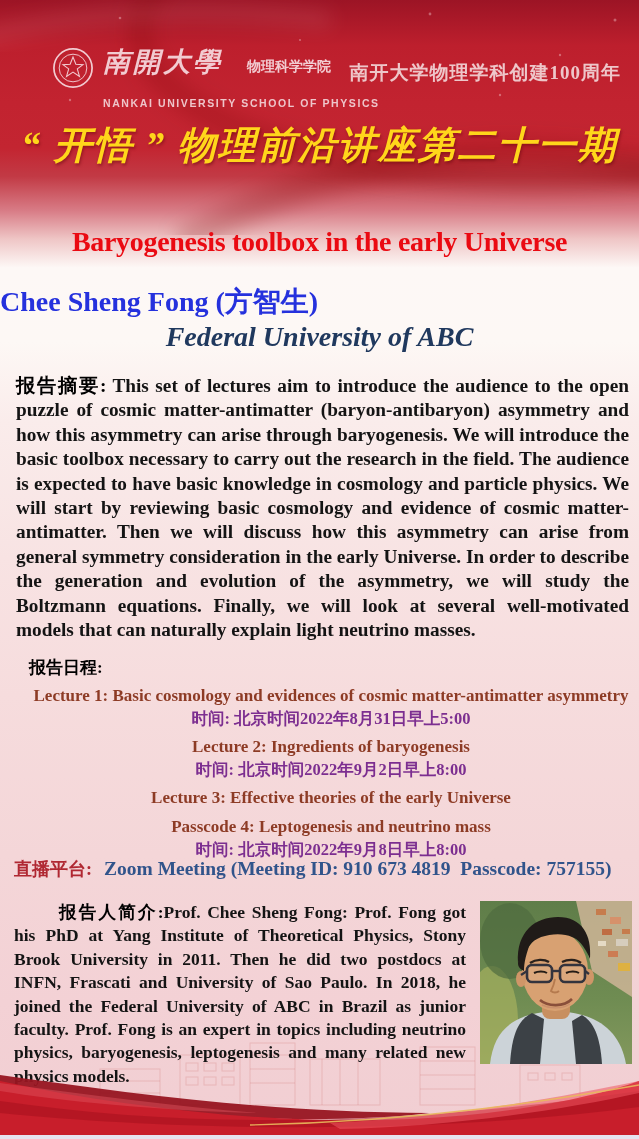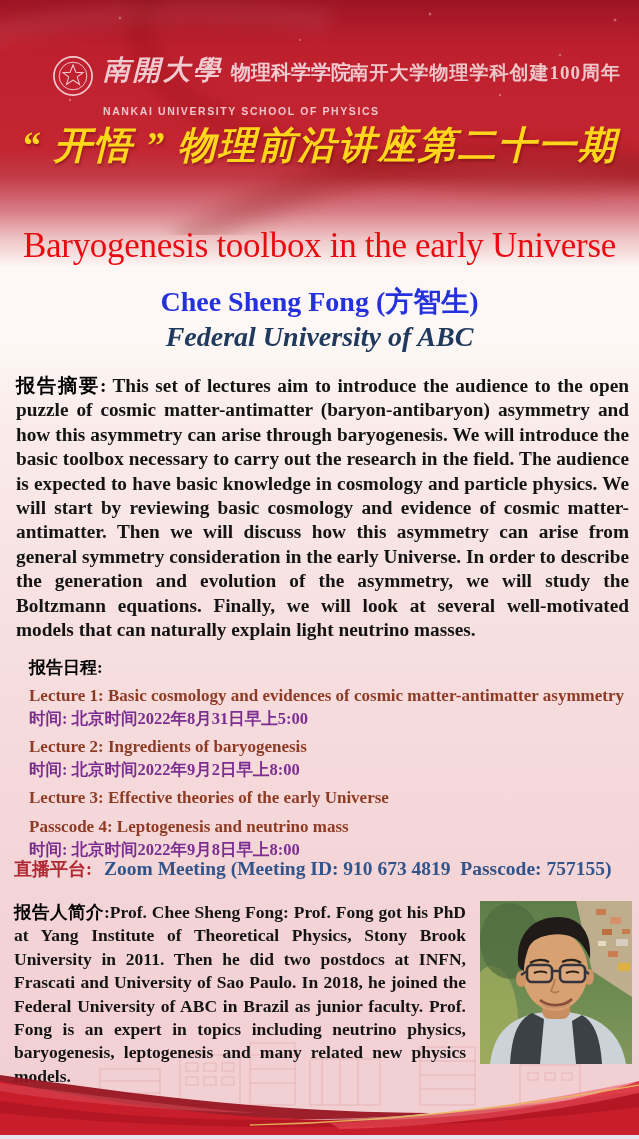--- a/index.html
+++ b/index.html
@@ -9,50 +9,50 @@
     background:linear-gradient(180deg,
       #9c1425 0%, #bd1f2d 4%, #c22330 9%, #c32531 13%,
       #c23a45 15.5%, #d87c86 18.5%, #efc6c6 21%,
       #fdf8f6 23.5%, #fdf8f5 30%, #faeceb 37%,
       #f8e3e3 49%, #f6dcdd 61%, #f4d6d8 75%,
       #f3d1d5 88%, #f1ced2 100%);
   }
   .abs{position:absolute;}
   
   .hdr-decor{left:0;top:0;z-index:0;}
-  .logo-row{left:52px;top:52px;display:flex;align-items:flex-start;z-index:2;color:#f2cbd1;text-align:right;}
+  .logo-row{left:52px;top:44px;display:flex;align-items:flex-start;z-index:2;color:#f2cbd1;text-align:right;}
   .crest{width:42px;height:42px;margin-right:9px;margin-top:3px;}
   .logo-line1{display:flex;align-items:baseline;white-space:nowrap;}
   .cn-name{font-size:27px;font-style:italic;font-weight:bold;letter-spacing:3px;}
-  .dept{font-size:20px;font-weight:bold;margin-left:8px;font-family:Liberation Sans, sans-serif;}
+  .dept{font-size:14px;font-weight:bold;margin-left:24px;font-family:Liberation Sans, sans-serif;}
   .en-name{font-size:10.5px;font-weight:bold;letter-spacing:1.6px;margin-top:17px;color:#eec5ca;font-family:"Liberation Sans","DejaVu Sans",sans-serif;}
   .anniversary{right:18px;top:60px;font-size:19px;font-weight:bold;color:#eec6c9;z-index:2;letter-spacing:1px;}
   .series-title{left:0;top:120px;width:100%;text-align:center;font-size:38px;font-weight:bold;font-style:italic;
     color:#ffd61b;letter-spacing:2px;z-index:2;text-shadow:1px 2px 3px rgba(90,5,10,0.45);white-space:nowrap;}
   
-  .talk-title{left:0;top:226px;width:100%;text-align:center;font-size:35px;font-weight:normal;color:#ea0a12;z-index:2;white-space:nowrap;letter-spacing:-0.3px;}
-  .speaker{left:0;top:283px;width:100%;text-align:center;font-size:28px;font-weight:bold;color:#2531dd;z-index:2;}
+  .talk-title{left:0;top:226px;width:100%;text-align:center;font-size:28px;font-weight:bold;color:#ea0a12;z-index:2;white-space:nowrap;letter-spacing:-0.3px;}
+  .speaker{left:0;top:283px;width:100%;text-align:left;font-size:28px;font-weight:bold;color:#2531dd;z-index:2;}
   .affiliation{left:0;top:321px;width:100%;text-align:center;font-size:28px;font-weight:bold;color:#20395e;z-index:2;font-style:italic;}
   
   .abstract{left:16px;right:10px;top:374px;text-align:justify;font-size:19.3px;line-height:24.4px;font-weight:bold;color:#141414;z-index:2;}
   .abstract .label{color:#000;padding-right:6px;}
   
   .schedule{left:14px;right:6px;top:656px;z-index:2;margin-left:15px;}
   .sched-label{font-size:17px;font-weight:bold;color:#000;margin-bottom:7px;}
-  .lecture{margin-bottom:9px;}
+  .lecture{margin-bottom:9px;text-align:center;}
   .lec-title{font-size:17px;font-weight:bold;color:#8d3b25;line-height:20px;margin-bottom:3px;}
   .lec-time{font-size:16.5px;font-weight:bold;color:#7c2e90;line-height:19px;}
   
   .platform{left:14px;top:857px;z-index:2;white-space:nowrap;}
   .plat-label{font-size:18px;font-weight:bold;color:#b02832;}
   .plat-value{font-size:19.5px;font-weight:bold;color:#31548b;white-space:pre-wrap;margin-left:12px;}
   
   .bio{left:14px;right:7px;top:901px;z-index:3;text-align:justify;font-size:17.5px;line-height:23.4px;font-weight:bold;color:#141414;}
   .photo{float:right;width:152px;height:163px;margin-left:14px;margin-bottom:2px;}
-  .bio .label{color:#000;}
+  .bio .label{color:#000;margin-left:45px;}
   
   .watermark{left:0;top:1025px;z-index:1;}
   .footer{left:0;bottom:0;z-index:4;}
 </style>
 </head>
 <body>
 
 <div class="poster">
 
   <svg class="abs hdr-decor" width="639" height="235" viewBox="0 0 639 235">

